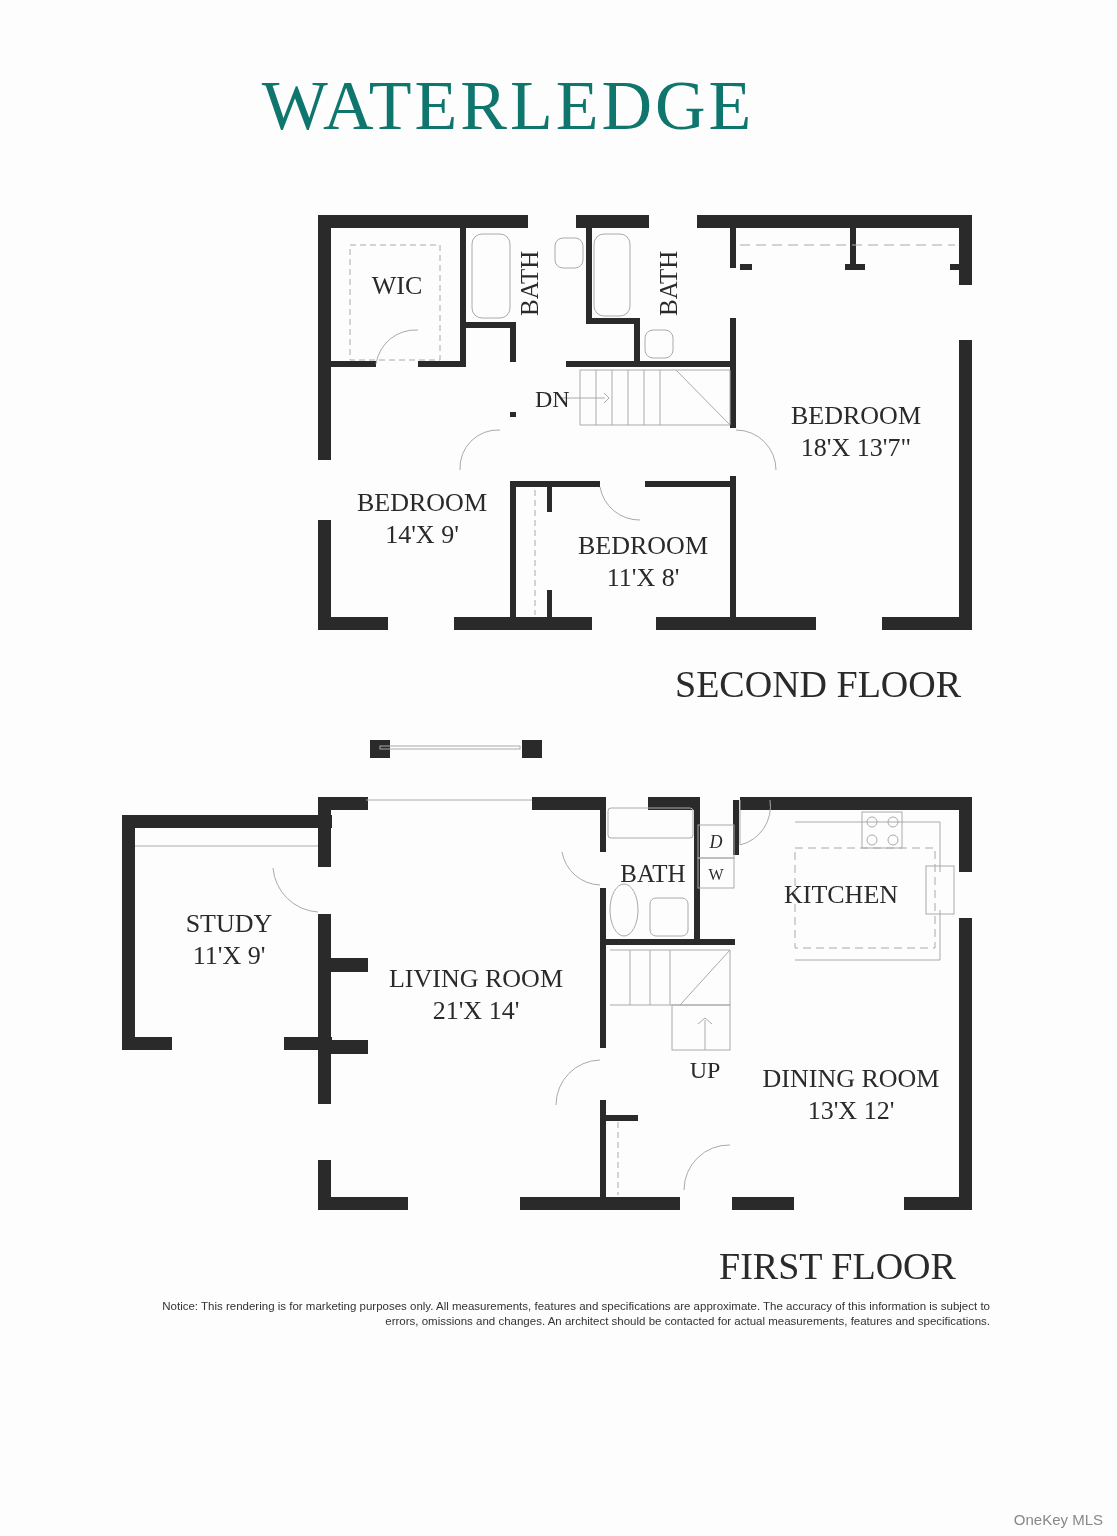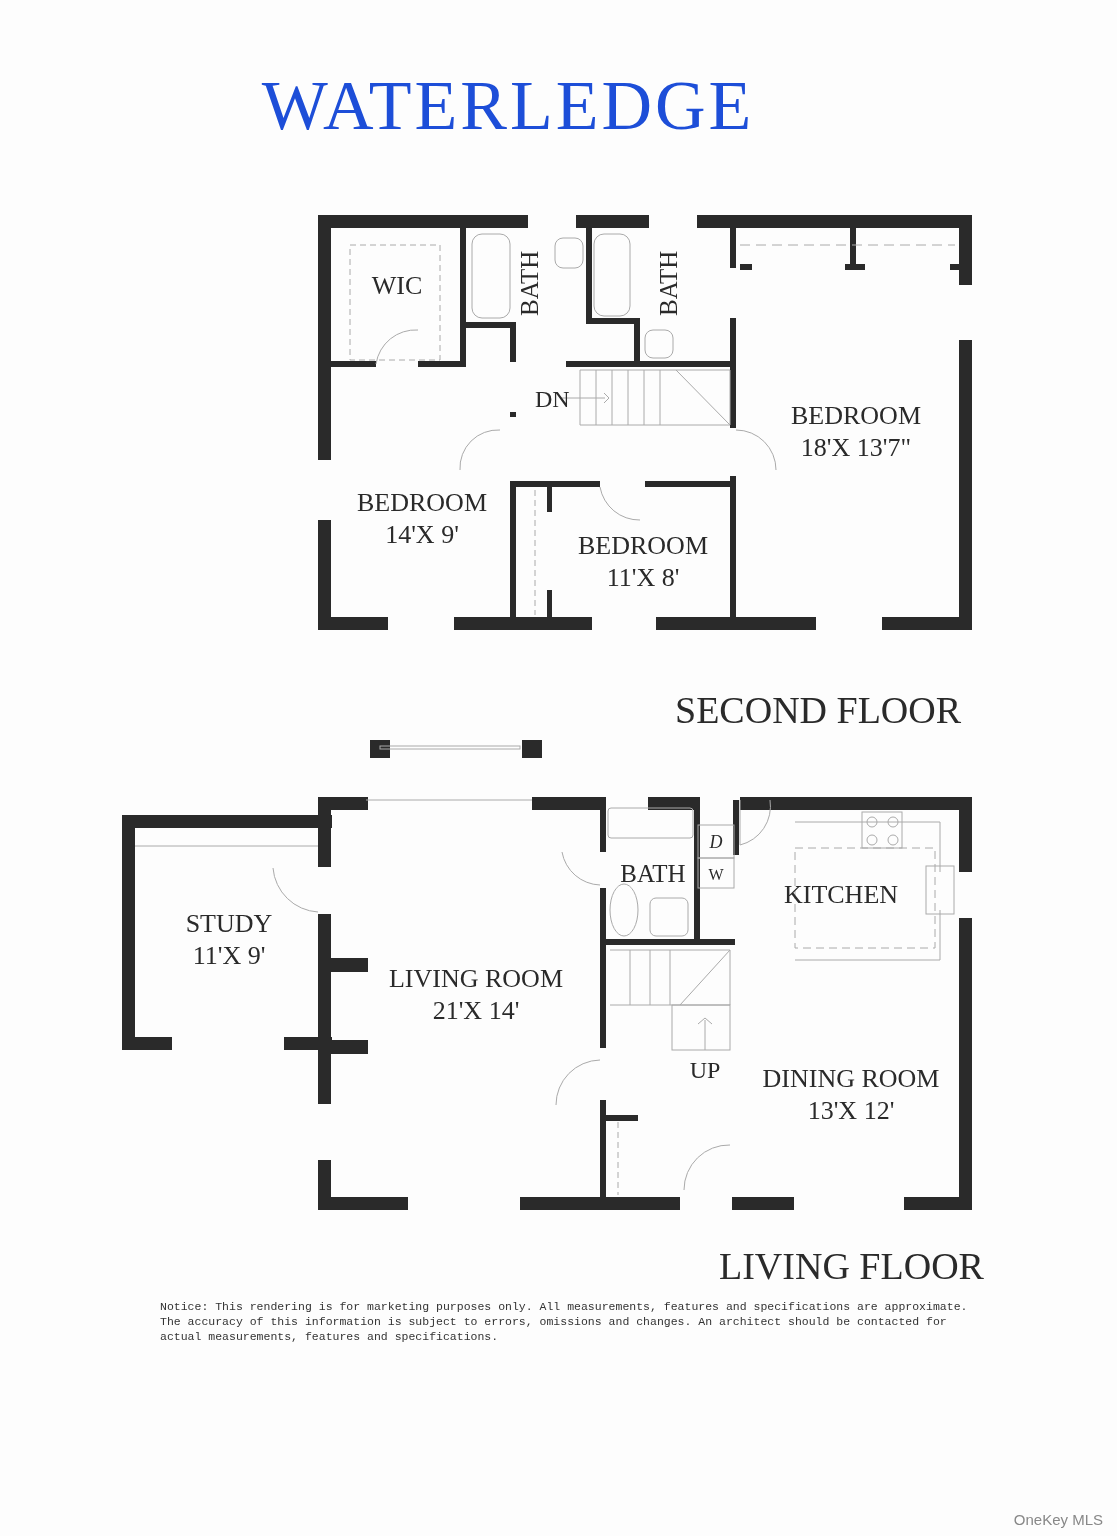--- a/index.html
+++ b/index.html
@@ -1,20 +1,20 @@
 <!DOCTYPE html>
 <html><head>
 <meta charset="utf-8">
 <style>
   html,body{margin:0;padding:0;background:#fdfdfd;}
   body{width:1117px;height:1536px;position:relative;overflow:hidden;font-family:"Liberation Serif","DejaVu Serif",serif;color:#2a2a2a;}
-  .title{position:absolute;left:0;width:1016px;top:66px;text-align:center;font-size:70px;letter-spacing:3px;color:#1d4ed8;}
+  .title{position:absolute;left:0;width:1016px;top:66px;text-align:center;font-size:70px;letter-spacing:3px;color:#0f766e;}
   svg.plan{position:absolute;left:0;top:0;}
   .floor-label{position:absolute;font-size:38px;color:#2a2a2a;}
-  .notice{position:absolute;left:160px;top:1299px;width:830px;text-align:left;font-size:11.5px;line-height:15px;color:#333;font-family:Liberation Mono, monospace;}
+  .notice{position:absolute;left:160px;top:1299px;width:830px;text-align:right;font-size:11.5px;line-height:15px;color:#333;font-family:Liberation Sans, sans-serif;}
   .wm{position:absolute;right:14px;bottom:8px;font-family:Liberation Sans, sans-serif;font-size:15px;color:#888;}
   .rl{font-family:"Liberation Serif","DejaVu Serif",serif;fill:#2a2a2a;}
 </style>
 </head>
 <body>
 
 <div class="title">WATERLEDGE</div>
 
 <svg class="plan" width="1117" height="1536" viewBox="0 0 1117 1536">
   <g fill="#2a2a2a">
@@ -161,16 +161,16 @@
   <text class="rl" x="476" y="1019" font-size="26" text-anchor="middle">21'X 14'</text>
   <text class="rl" x="653" y="882" font-size="25" text-anchor="middle">BATH</text>
   <text class="rl" x="841" y="903" font-size="26" text-anchor="middle">KITCHEN</text>
   <text class="rl" x="851" y="1087" font-size="26" text-anchor="middle">DINING ROOM</text>
   <text class="rl" x="851" y="1119" font-size="26" text-anchor="middle">13'X 12'</text>
   <text class="rl" x="705" y="1078" font-size="24" text-anchor="middle">UP</text>
   <text class="rl" x="716" y="848" font-size="18" text-anchor="middle" font-style="italic">D</text>
   <text class="rl" x="716" y="880" font-size="16" text-anchor="middle">W</text>
 </svg>
 
-<div class="floor-label" style="left:675px;top:688px;">SECOND FLOOR</div>
-<div class="floor-label" style="left:719px;top:1244px;">LIVING FLOOR</div>
+<div class="floor-label" style="left:675px;top:662px;">SECOND FLOOR</div>
+<div class="floor-label" style="left:719px;top:1244px;">FIRST FLOOR</div>
 <div class="notice">Notice: This rendering is for marketing purposes only. All measurements, features and specifications are approximate. The accuracy of this information is subject to errors, omissions and changes. An architect should be contacted for actual measurements, features and specifications.</div>
 <div class="wm">OneKey MLS</div>
 
 </body></html>

